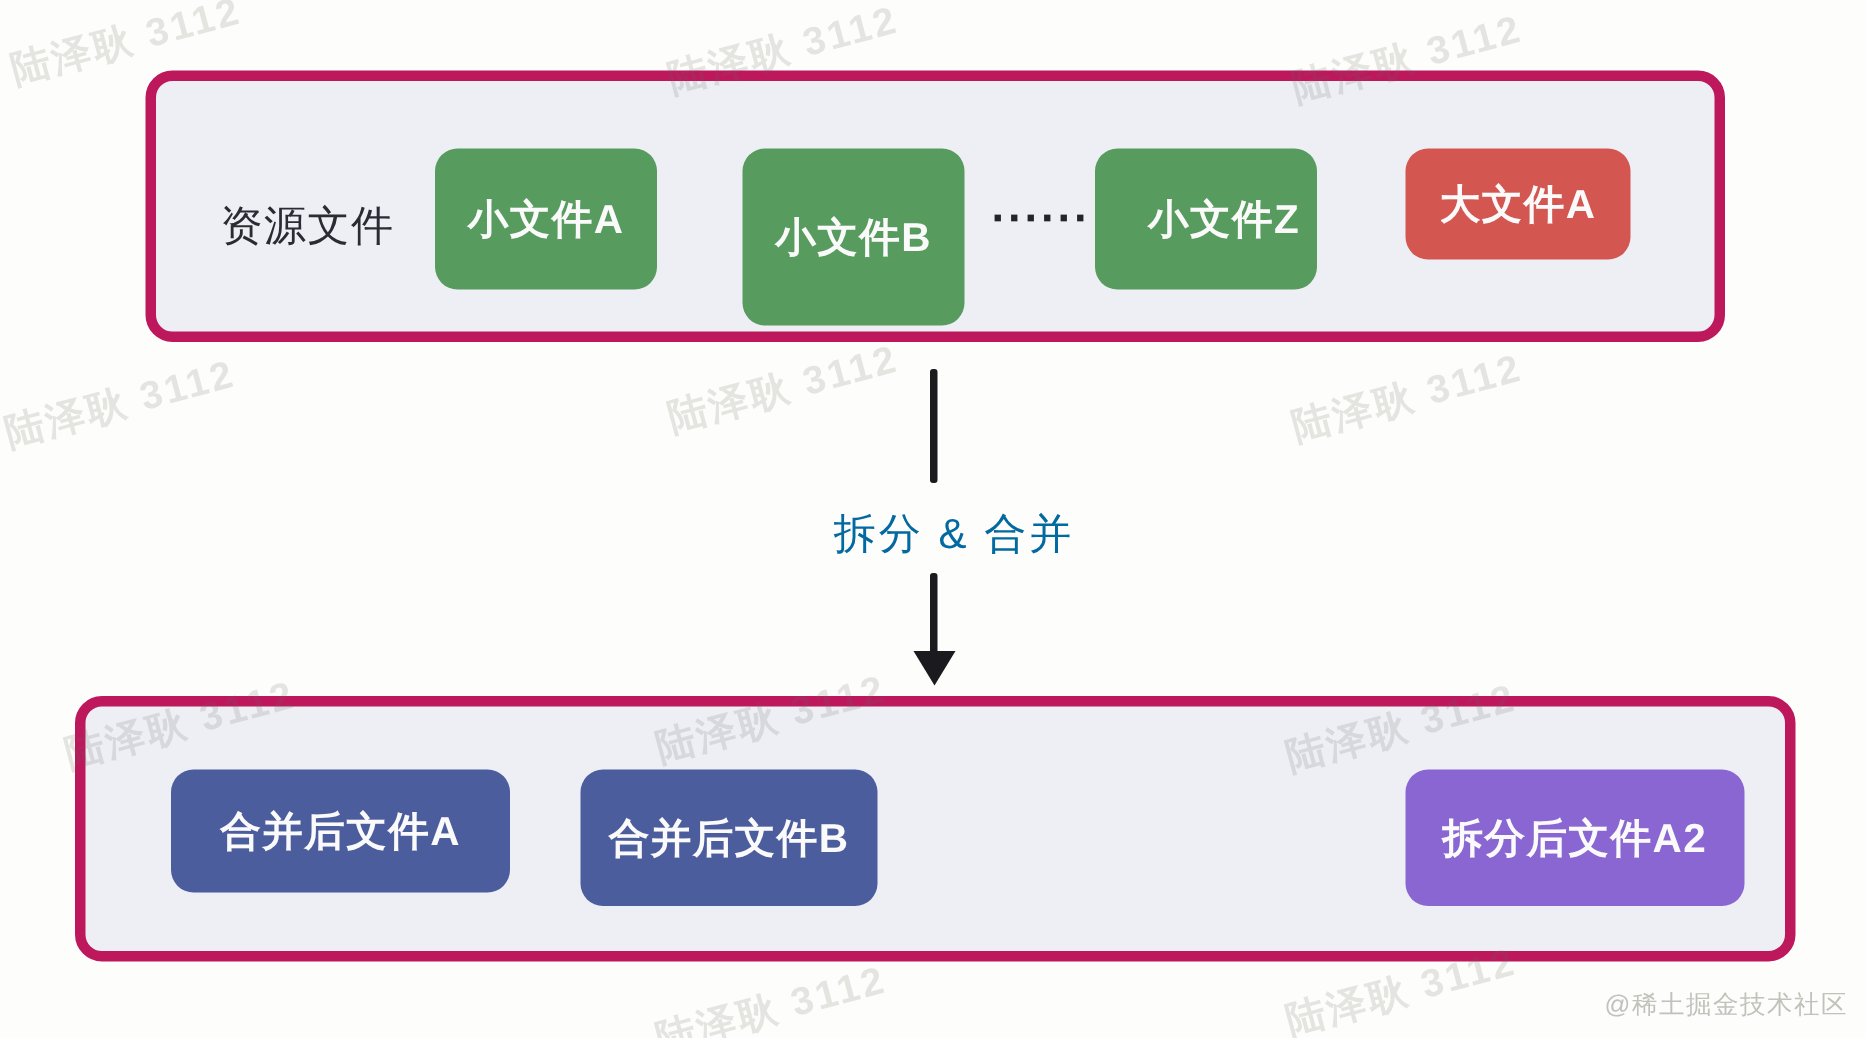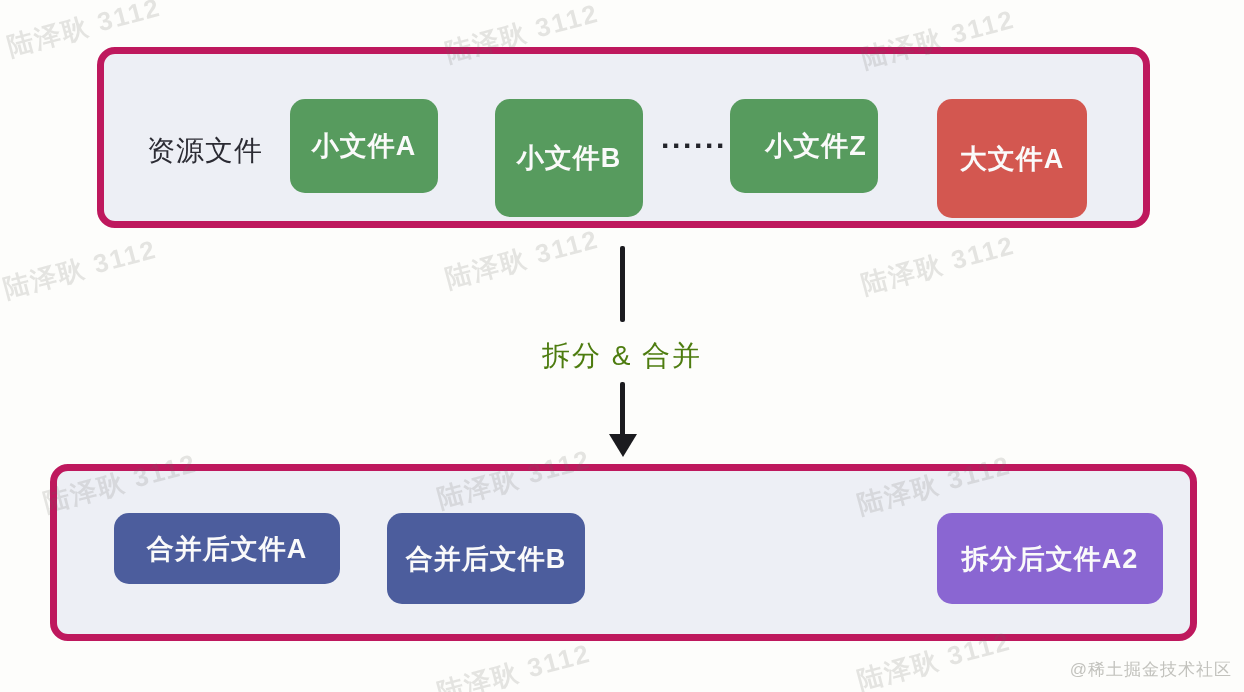--- a/index.html
+++ b/index.html
@@ -42,23 +42,23 @@
     font-size:27px;font-weight:700;letter-spacing:1px;
   }
   .node-green{background:#579b5e;}
   .node-red{background:#d35750;}
   .node-blue{background:#4c5d9d;}
   .node-purple{background:#8a66d2;}
   
   .n-sa{left:186px;top:45px;width:148px;height:94px;}
   .n-sb{left:391px;top:45px;width:148px;height:118px;}
   .n-sz{left:626px;top:45px;width:148px;height:94px;padding-left:24px;}
-  .n-big{left:833px;top:45px;width:150px;height:119px;}
+  .n-big{left:833px;top:45px;width:150px;height:74px;}
   
-  .n-ma{left:57px;top:42px;width:226px;height:71px;}
+  .n-ma{left:57px;top:42px;width:226px;height:82px;}
   .n-mb{left:330px;top:42px;width:198px;height:91px;}
   .n-p1{left:605px;top:42px;width:226px;height:91px;}
   .n-p2{left:880px;top:42px;width:226px;height:91px;}
   .group-label{
     position:absolute;left:43px;top:78px;z-index:10;
     font-size:28px;font-weight:500;color:#2b2b33;letter-spacing:1px;
   }
   .dots{
     position:absolute;left:557px;top:48px;width:54px;z-index:10;
     font-size:30px;font-weight:700;color:#23242a;
@@ -67,22 +67,22 @@
   
   .arrow-line{position:absolute;z-index:2;width:5px;background:#1b1b1f;border-radius:2px;}
   .arrow-line-top{left:620px;top:246px;height:76px;}
   .arrow-line-bottom{left:620px;top:382px;height:54px;}
   .arrow-head{
     position:absolute;z-index:2;left:609px;top:434px;width:0;height:0;
     border-left:14px solid transparent;border-right:14px solid transparent;
     border-top:23px solid #1b1b1f;
   }
   .arrow-label{
-    position:absolute;z-index:2;left:622px;top:337px;transform:translateX(-50%);
-    white-space:nowrap;font-size:28px;font-weight:500;color:#4d7c0f;letter-spacing:2px;
+    position:absolute;z-index:2;left:636px;top:337px;transform:translateX(-50%);
+    white-space:nowrap;font-size:28px;font-weight:500;color:#0369a1;letter-spacing:2px;
   }
   
   .credit{
     position:absolute;right:12px;top:658px;z-index:4;
     font-size:17px;color:#c2c2bd;letter-spacing:1px;
   }
 </style>
 </head>
 <body>
 

